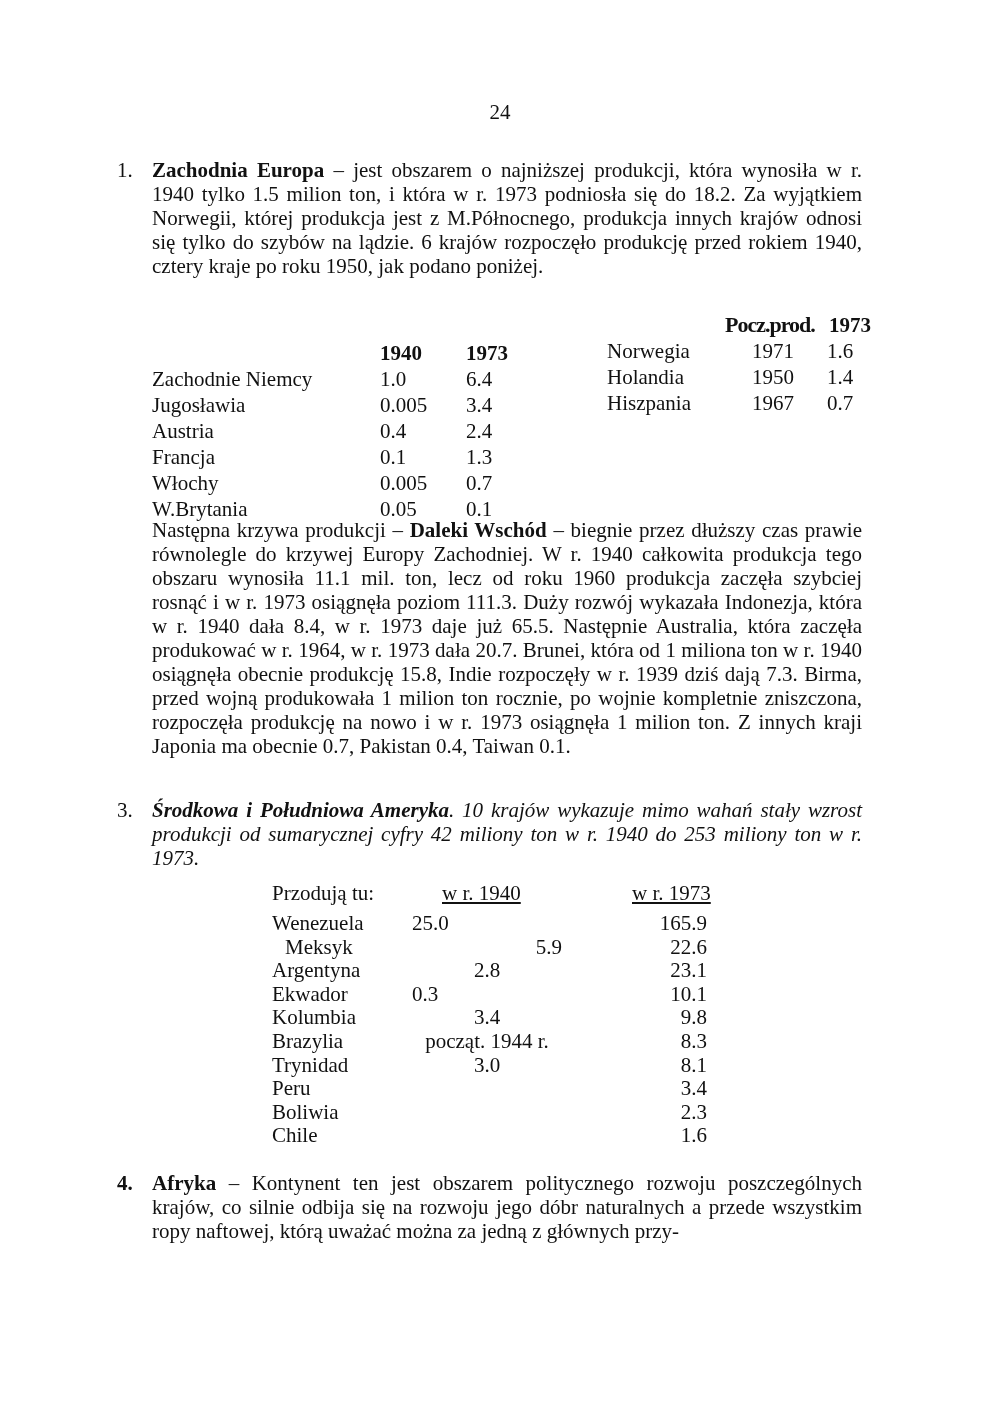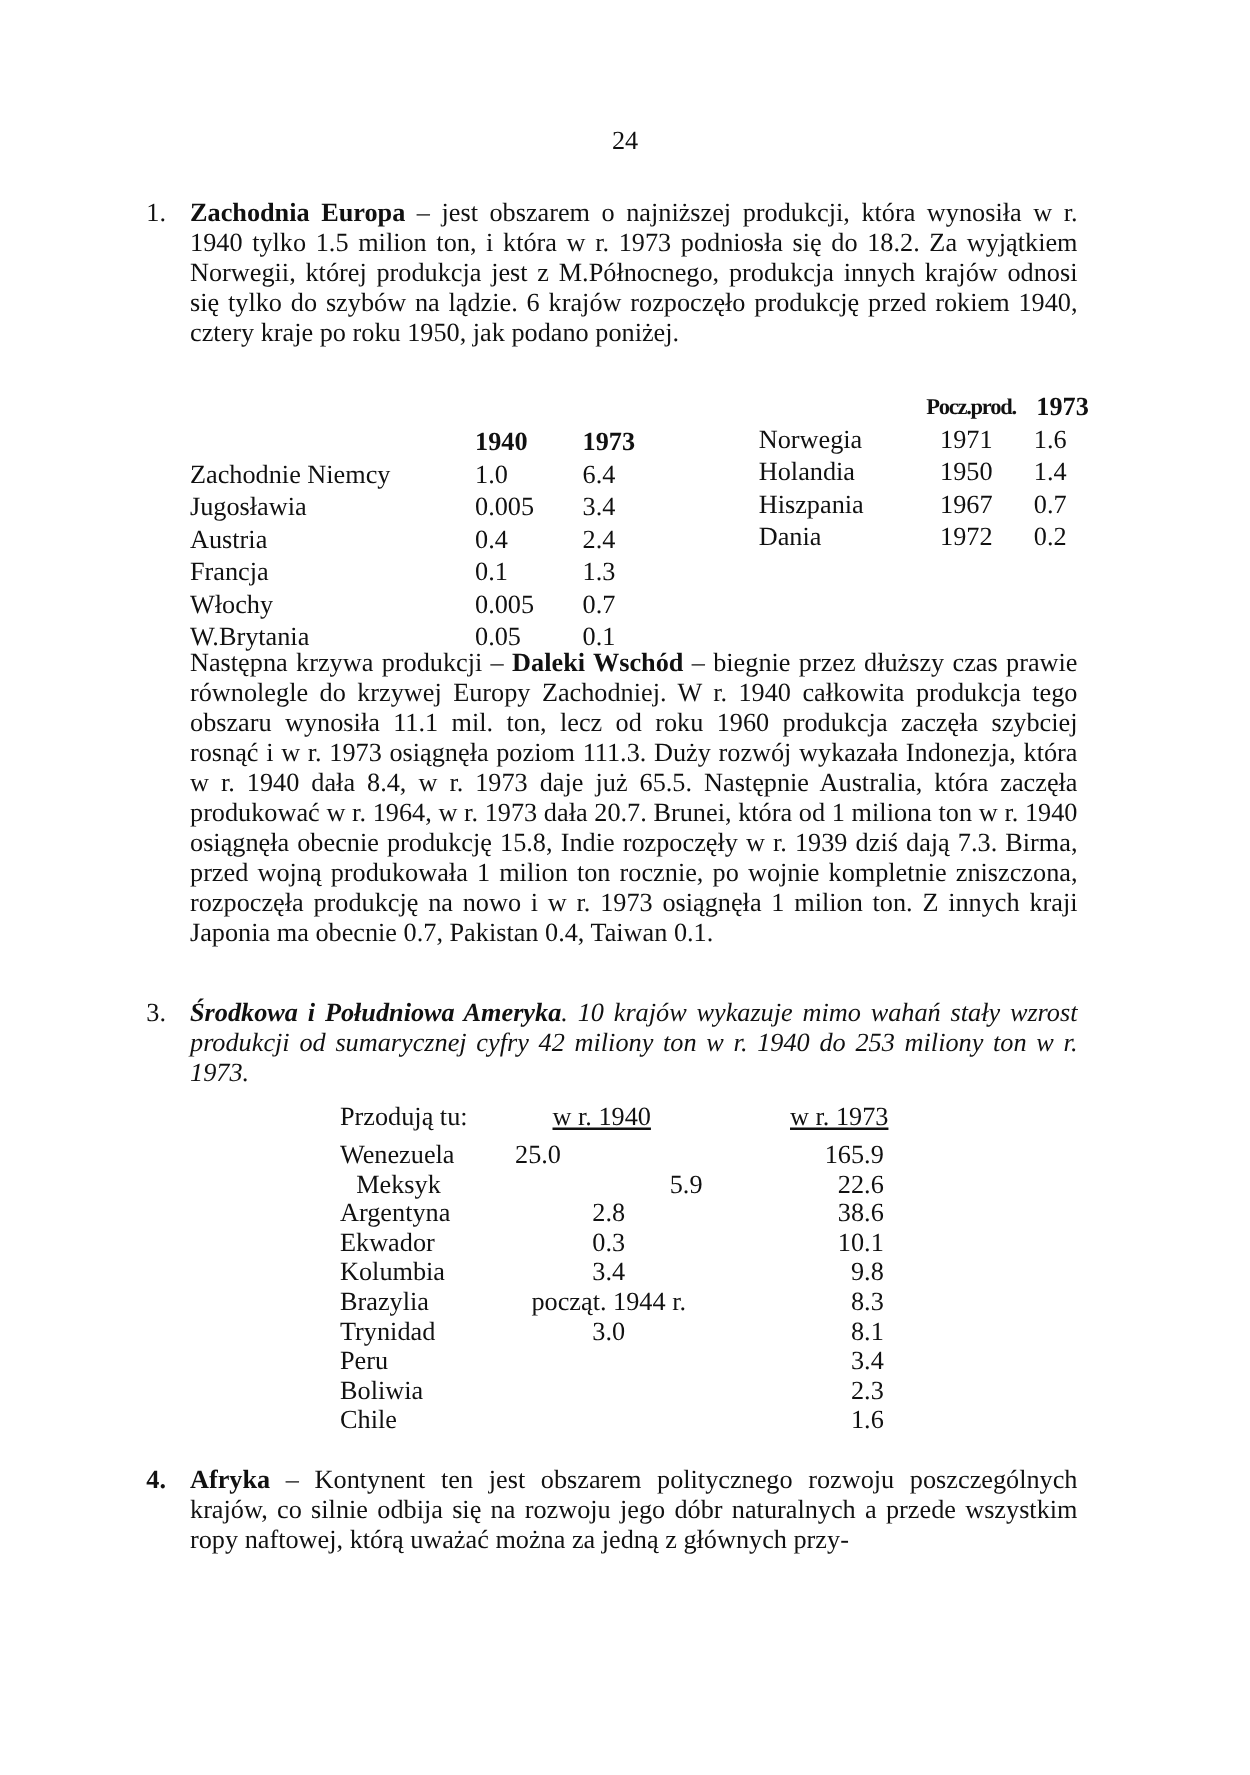--- a/index.html
+++ b/index.html
@@ -68,42 +68,37 @@
     </div>
   <div class="row">
       <span style="left:0">W.Brytania</span>
       <span style="left:228px">0.05</span>
       <span style="left:314px">0.1</span>
     </div>
 </div>
 
 <div class="tbl t2">
   <div class="row b">
-    <span style="left:134px; font-size:18px; letter-spacing:-1px">Pocz.prod.</span>
+    <span style="left:118px; font-size:22px; letter-spacing:-1px">Pocz.prod.</span>
     <span style="left:222px">1973</span>
   </div>
   <div class="row">
       <span style="left:0">Norwegia</span>
       <span style="left:145px">1971</span>
       <span style="left:220px">1.6</span>
     </div>
   <div class="row">
       <span style="left:0">Holandia</span>
       <span style="left:145px">1950</span>
       <span style="left:220px">1.4</span>
     </div>
   <div class="row">
       <span style="left:0">Hiszpania</span>
       <span style="left:145px">1967</span>
       <span style="left:220px">0.7</span>
-    </div>
-  <div class="row">
-      <span style="left:0">Dania</span>
-      <span style="left:145px">1972</span>
-      <span style="left:220px">0.2</span>
     </div>
 </div>
 
 <div class="para p2"><span>Następna krzywa produkcji – </span><span class="b">Daleki Wschód</span><span> – biegnie przez dłuższy czas prawie równolegle do krzywej Europy Zachodniej. W r. 1940 całkowita produkcja tego obszaru wynosiła 11.1 mil. ton, lecz od roku 1960 produkcja zaczęła szybciej rosnąć i w r. 1973 osiągnęła poziom 111.3. Duży rozwój wykazała Indonezja, która w r. 1940 dała 8.4, w r. 1973 daje już 65.5. Następnie Australia, która zaczęła produkować w r. 1964, w r. 1973 dała 20.7. Brunei, która od 1 miliona ton w r. 1940 osiągnęła obecnie produkcję 15.8, Indie rozpoczęły w r. 1939 dziś dają 7.3. Birma, przed wojną produkowała 1 milion ton rocznie, po wojnie kompletnie zniszczona, rozpoczęła produkcję na nowo i w r. 1973 osiągnęła 1 milion ton. Z innych kraji Japonia ma obecnie 0.7, Pakistan 0.4, Taiwan 0.1.</span></div>
 
 <div class="num p3n">3.</div>
 <div class="para p3"><span class="b">Środkowa i Południowa Ameryka</span><span>. 10 krajów wykazuje mimo wahań stały wzrost produkcji od sumarycznej cyfry 42 miliony ton w r. 1940 do 253 miliony ton w r. 1973.</span></div>
 
 <div class="tbl t3">
   <div class="row" style="height:30px">
@@ -117,25 +112,25 @@
       <span style="right:45px">165.9</span>
     </div>
   <div class="row">
       <span style="left:13px">Meksyk</span>
       <span style="left:140px;width:150px;text-align:right">5.9</span>
       <span style="right:45px">22.6</span>
     </div>
   <div class="row">
       <span style="left:0">Argentyna</span>
       <span style="left:140px;width:150px;text-align:center">2.8</span>
-      <span style="right:45px">38.6</span>
+      <span style="right:45px">23.1</span>
     </div>
   <div class="row">
       <span style="left:0">Ekwador</span>
-      <span style="left:140px;width:150px;text-align:center">0.3</span>
+      <span style="left:140px;width:150px;">0.3</span>
       <span style="right:45px">10.1</span>
     </div>
   <div class="row">
       <span style="left:0">Kolumbia</span>
       <span style="left:140px;width:150px;text-align:center">3.4</span>
       <span style="right:45px">9.8</span>
     </div>
   <div class="row">
       <span style="left:0">Brazylia</span>
       <span style="left:140px;width:150px;text-align:center">począt. 1944 r.</span>

